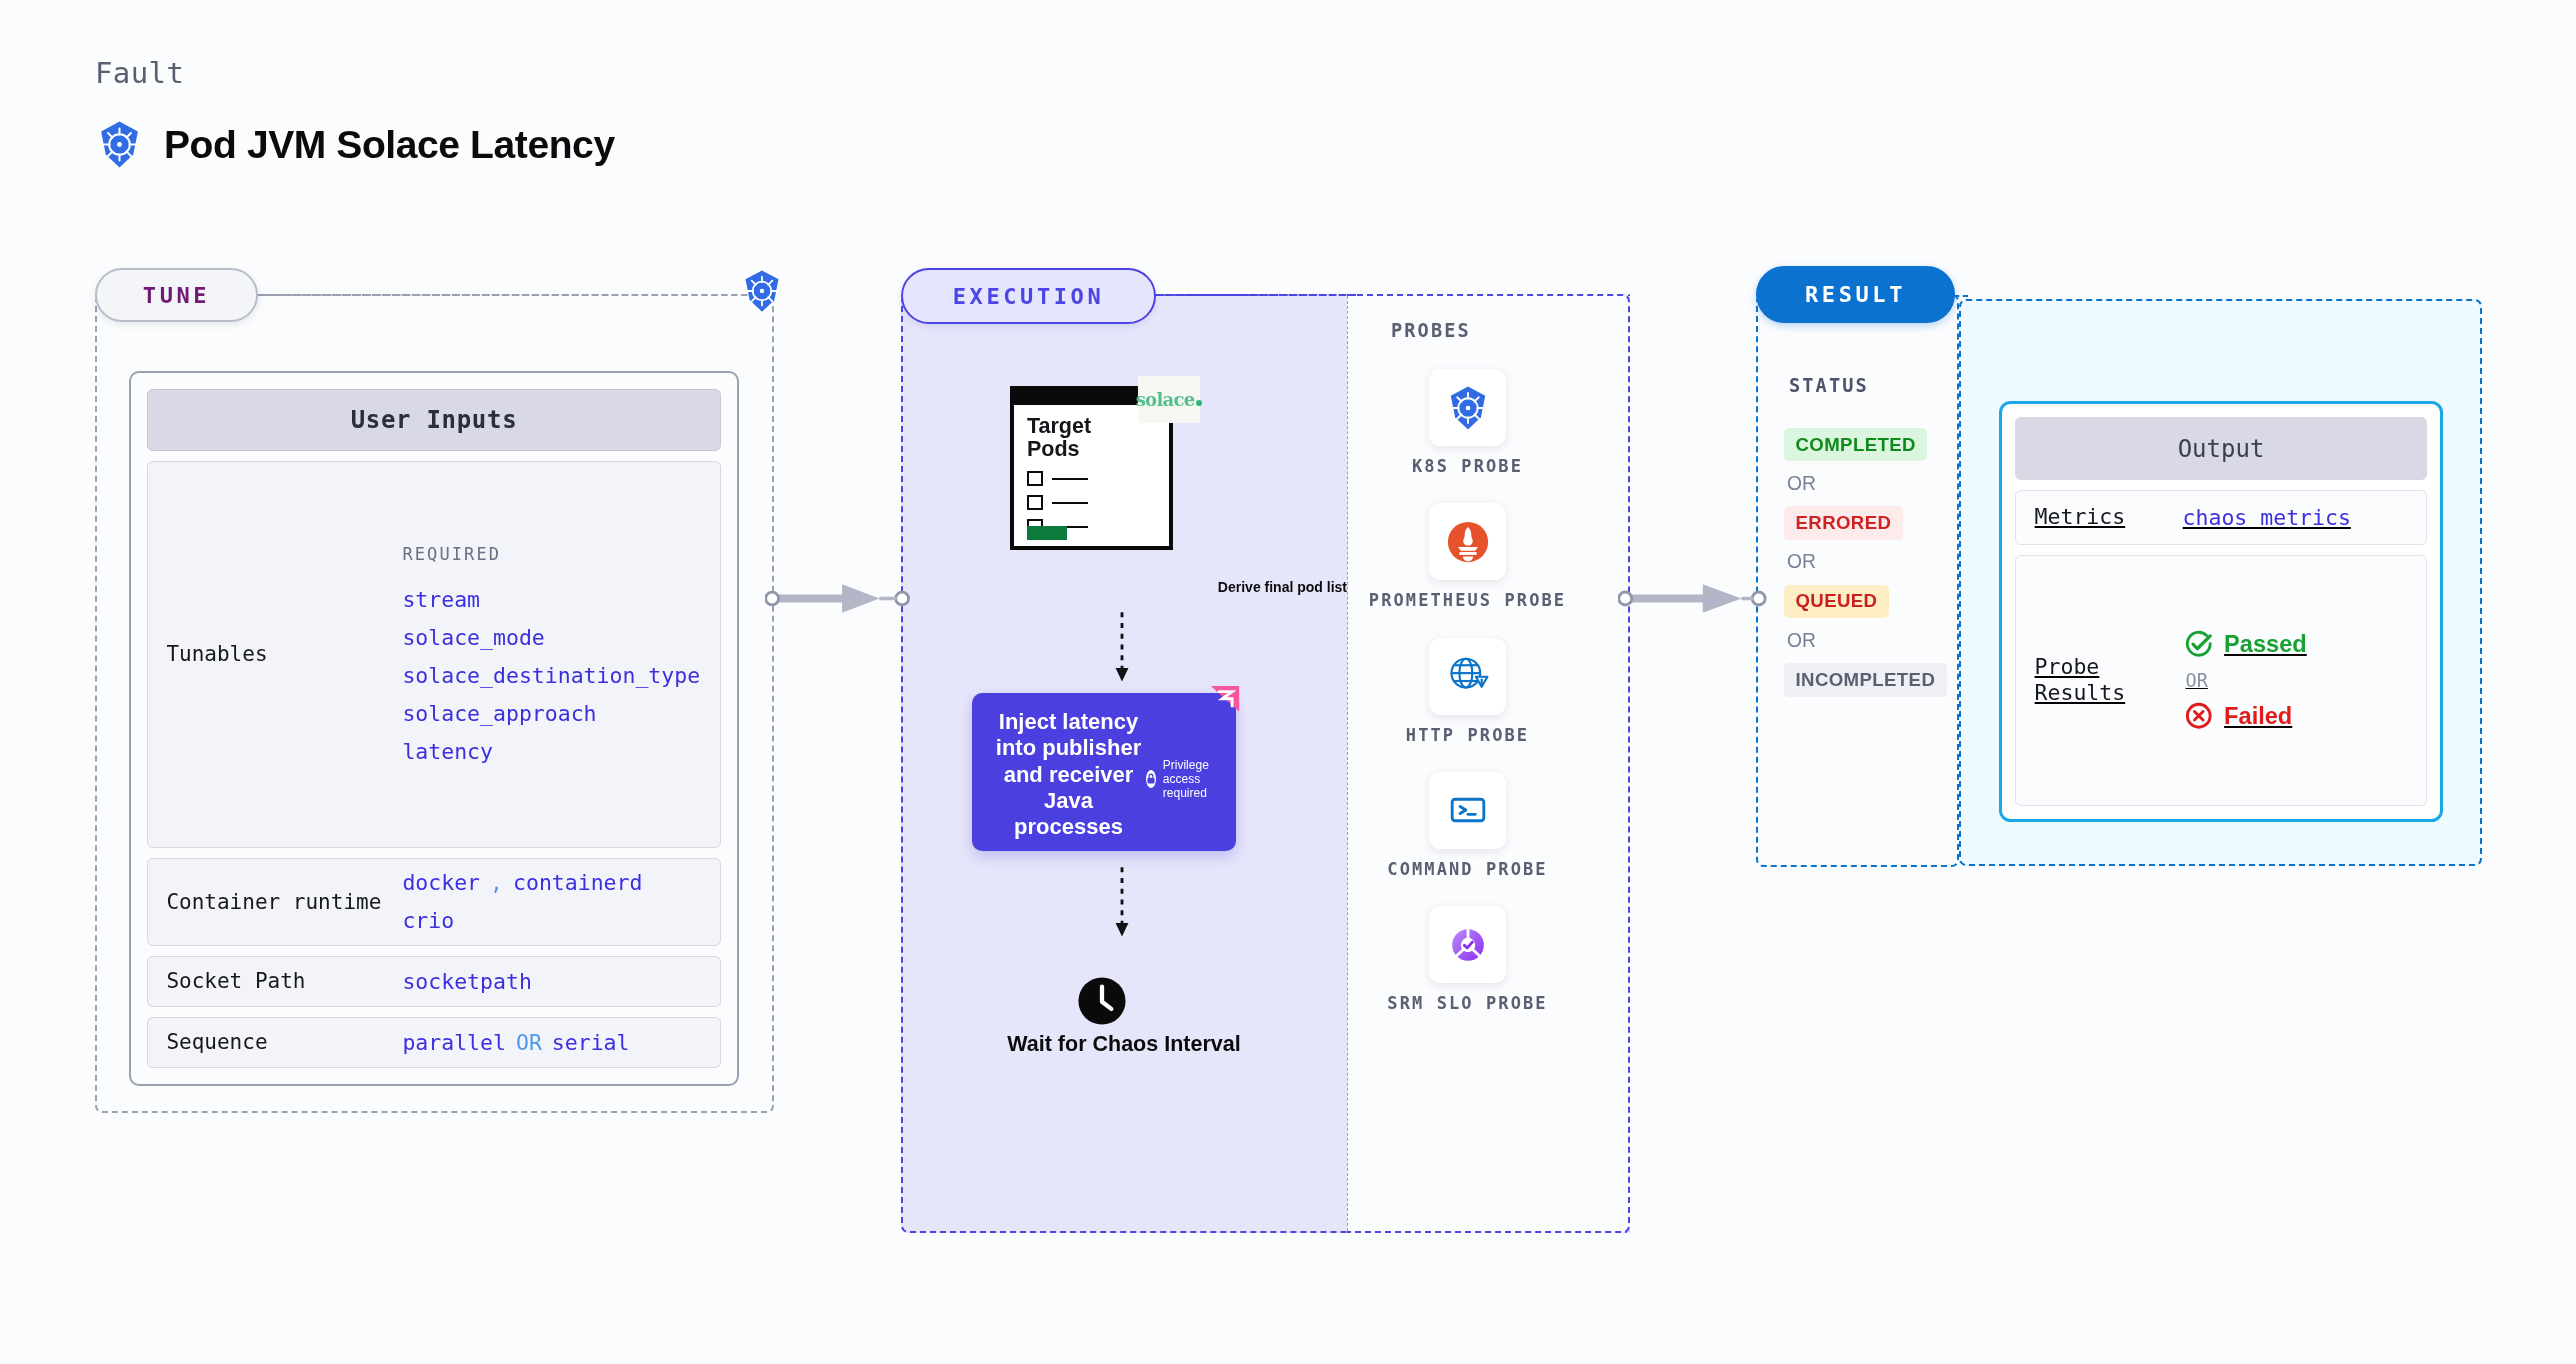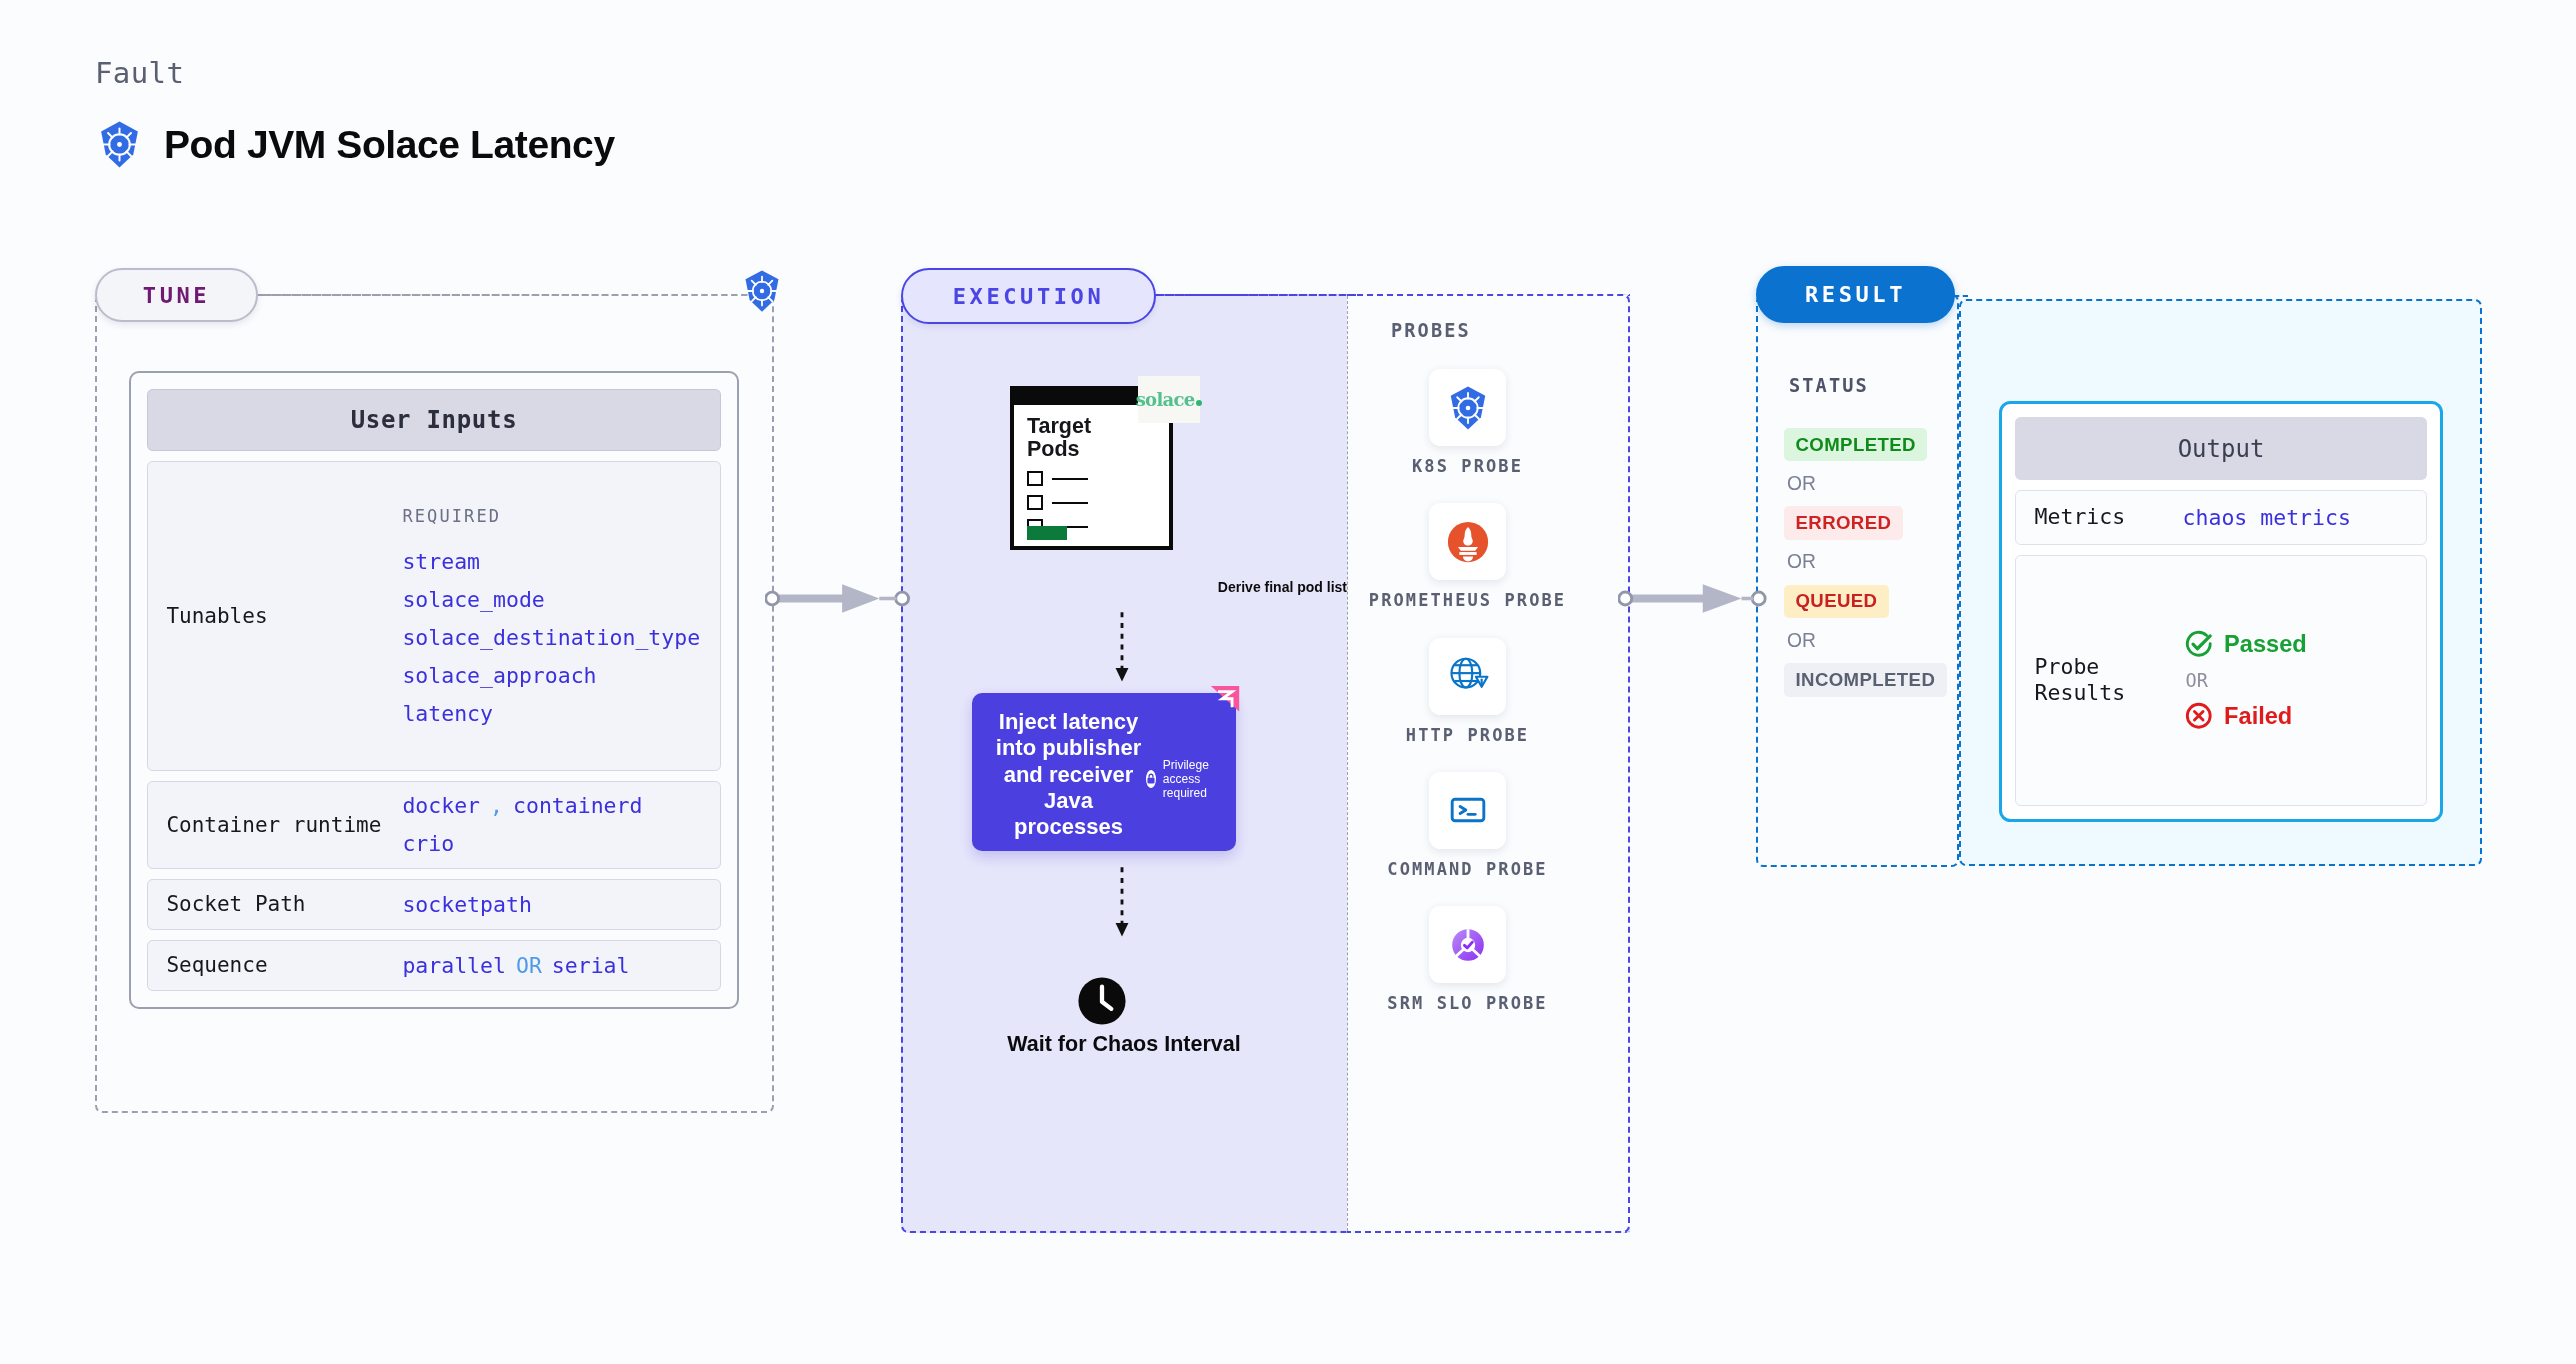--- a/index.html
+++ b/index.html
@@ -87,21 +87,21 @@
     border-top: 2.1px dashed #4b45e4; z-index: 3;
   }
   
   .result-connector {
     position: absolute; left: 1954px; top: 295px; width: 14.3px; height: 0;
     border-top: 2.1px dashed #0b72d0; z-index: 3;
   }
 
   
   .ui-card {
-    position: absolute; left: 129px; top: 371px; width: 610px; height: 638px;
+    position: absolute; left: 129px; top: 371px; width: 610px; height: 715px;
     background: #fbfcfe; border: 2.1px solid #9aa0b0; border-radius: 10px;
     padding: 15.8px; display: flex; flex-direction: column; gap: 10px;
   }
   .ui-head {
     height: 62px; background: #d8d9e5; border: 0.7px solid #c6c8d6; border-radius: 5.7px;
     display: flex; align-items: center; justify-content: center;
     font-family: "DejaVu Sans Mono", monospace; font-size: 24px; font-weight: 700;
     color: #2b2f3d; letter-spacing: 0.7px;
   }
   .ui-row {
@@ -225,21 +225,21 @@
     background: #ffffff; border: 3.6px solid #1aa7e8; border-radius: 11.5px;
     padding: 13px; display: flex; flex-direction: column; gap: 10px;
   }
   .out-head {
     height: 63px; background: #d8d9e5; border-radius: 5.7px;
     display: flex; align-items: center; justify-content: center;
     font-family: "DejaVu Sans Mono", monospace; font-size: 24px; color: #3a3f52;
   }
   .out-row {
     background: #fbfcfe; border: 0.7px solid #dfe1ea; border-radius: 5.7px;
-    display: flex; align-items: center; padding: 13px 18.6px;
+    display: flex; align-items: center; padding: 13px 18.6px; text-decoration: underline;
   }
   .out-row .lbl {
     font-family: "DejaVu Sans Mono", monospace; font-size: 21.5px; color: #16181f;
     width: 148px; flex: none; line-height: 1.25;
   }
   .pr-col { display: flex; flex-direction: column; gap: 4.3px; }
   .pr-line { display: flex; align-items: center; gap: 10px; }
   .pr-pass { font-size: 23.6px; font-weight: 700; color: #17a033; }
   .pr-fail { font-size: 23.6px; font-weight: 700; color: #e01b1b; }
   .pr-or { font-family: "DejaVu Sans Mono", monospace; font-size: 18.6px; color: #8b8fa0; margin: 4.3px 0 4.3px 2.9px; }

